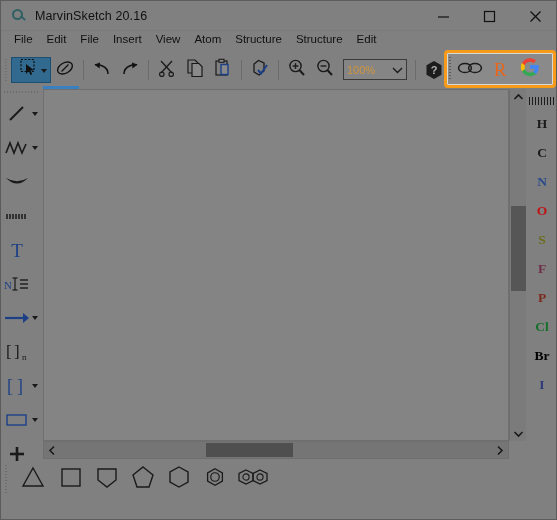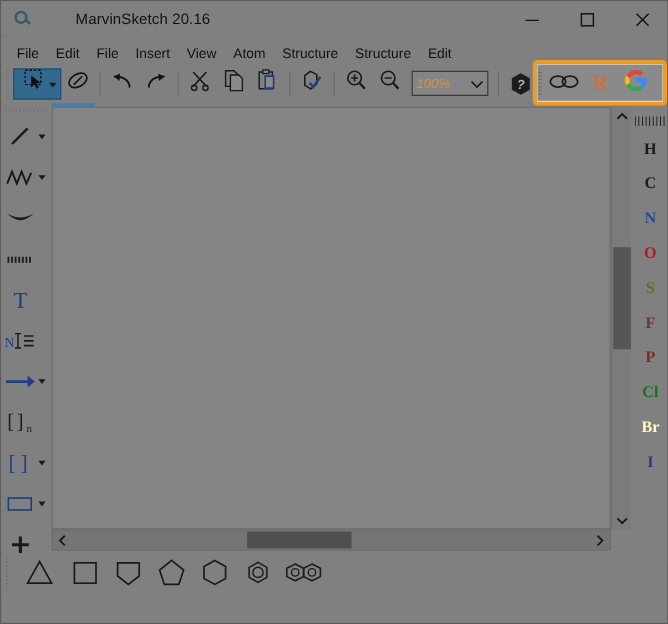--- a/index.html
+++ b/index.html
@@ -17,21 +17,20 @@
     overflow: hidden;
   }
 
   
   .titlebar {
     position: absolute; left: 0; top: 0;
     width: 557px; height: 30px;
     background: #808080;
     display: flex; align-items: center;
     border-bottom: 1px solid #7a7a7a;
-    gap: 28px;
   }
   .title-icon {
     width: 16px; height: 16px;
     margin-left: 10px; margin-right: 8px;
     position: relative;
   }
   .title-icon .ring {
     position: absolute; left: 1px; top: 1px;
     width: 11px; height: 11px;
     border: 2px solid #2f5f63;
@@ -57,35 +56,35 @@
     display: flex; align-items: center; justify-content: center;
     color: #111;
   }
   .win-btn svg { display:block; }
 
   
   .menubar {
     position: absolute; left: 0; top: 30px;
     width: 557px; height: 22px;
     background: #808080;
-    display: flex; align-items: flex-end;
+    display: flex; align-items: flex-start;
     padding-left: 6px;
   }
   .menu-item {
     font-size: 11.5px; color: #101010;
     padding: 2px 7px;
     white-space: nowrap;
   }
 
   
   .toolbar {
     position: absolute; left: 0; top: 52px;
     width: 557px; height: 33px;
     background: #808080;
-    display: flex; align-items: center; font-style: italic;
+    display: flex; align-items: center;
   }
   .tb-grip {
     width: 8px; height: 26px; margin-left: 2px;
     background-image:
       repeating-linear-gradient(to bottom, #6e6e6e 0 1px, transparent 1px 3px);
     background-size: 2px 3px;
     background-repeat: repeat-y;
     background-position: 2px 2px;
     opacity: .9;
   }
@@ -637,21 +636,21 @@
   <div class="right-panel">
     <div class="rp-grip"></div>
     <div class="rp-item" style="color:#1a1a1a">H</div>
     <div class="rp-item" style="color:#1a1a1a">C</div>
     <div class="rp-item" style="color:#2b4a8b">N</div>
     <div class="rp-item" style="color:#c01515">O</div>
     <div class="rp-item" style="color:#6b6b1a">S</div>
     <div class="rp-item" style="color:#6d2f4a">F</div>
     <div class="rp-item" style="color:#7a2a1e">P</div>
     <div class="rp-item" style="color:#16702a">Cl</div>
-    <div class="rp-item" style="color:#fef9c3">Br</div>
+    <div class="rp-item" style="color:#000000">Br</div>
     <div class="rp-item" style="color:#2f3a7a">I</div>
   </div>
 
   <div class="ring-bar">
     <div class="rb-grip"></div>
 
     <div class="rb-btn" style="margin-left:6px">
       <span>
         <svg width="26" height="26" viewBox="0 0 26 26">
             <polygon points="13,4 23,22 3,22" fill="none" stroke="#1a1a1a" stroke-width="1.4"></polygon>

